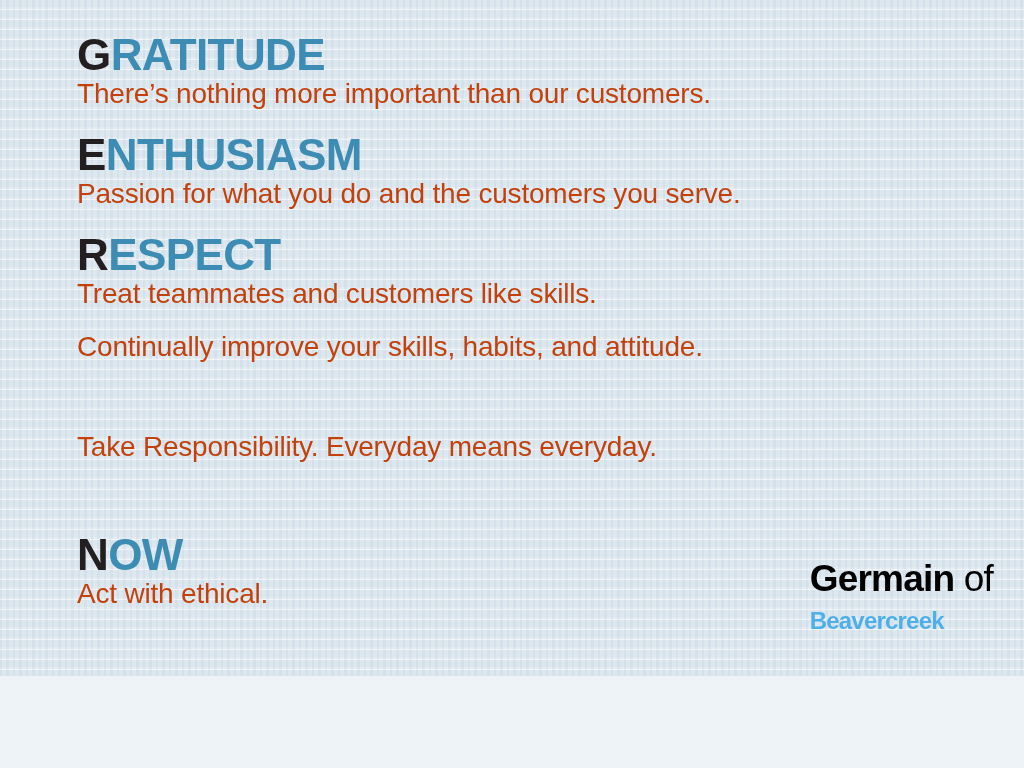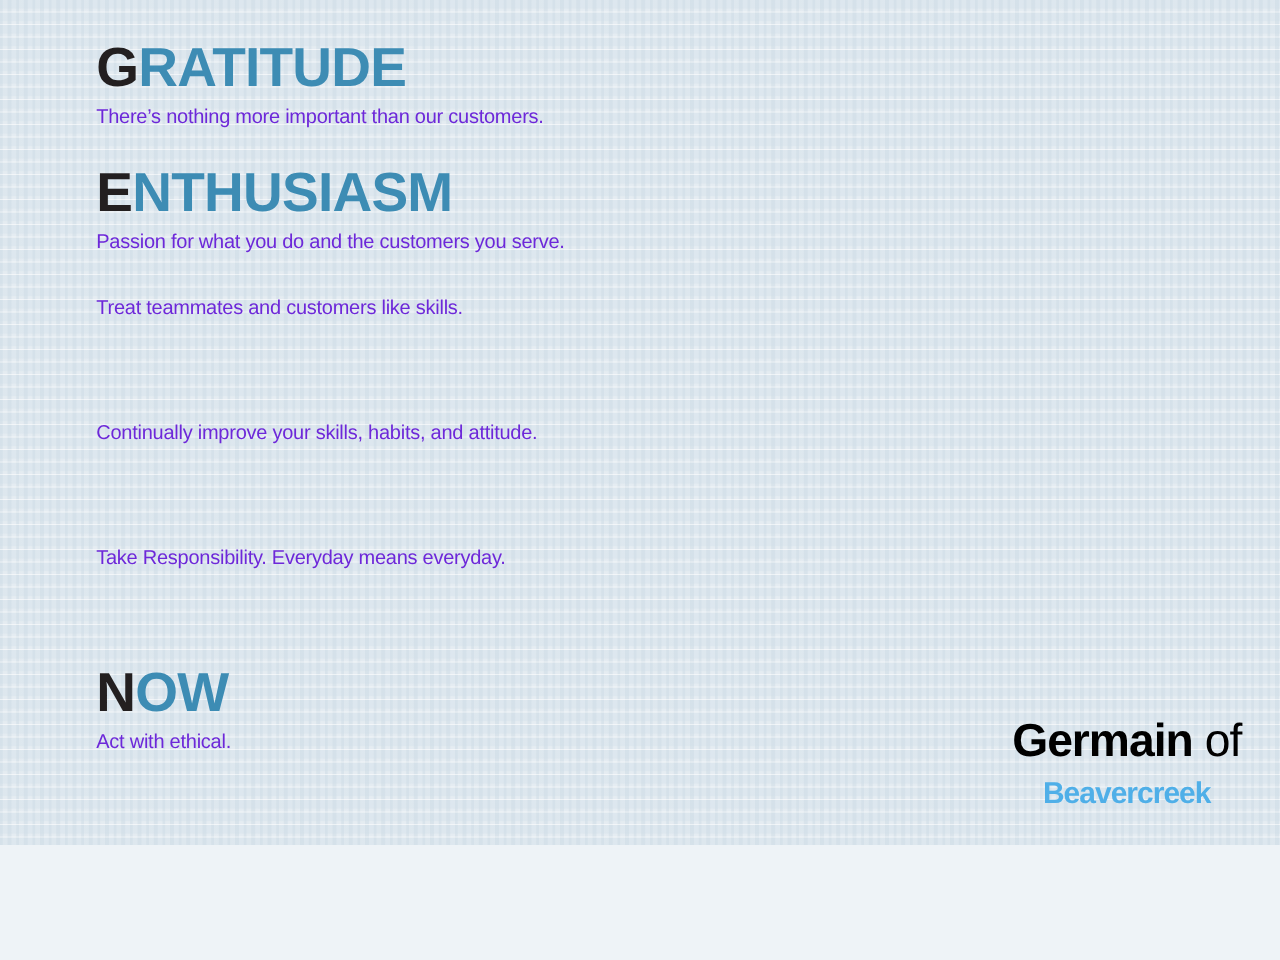--- a/index.html
+++ b/index.html
@@ -75,34 +75,34 @@
     line-height:46px;
     letter-spacing:-0.6px;
     white-space:nowrap;
     margin:0 0 1px 0;
   }
   .initial { color:#231f20; }
   .rest    { color:#3d8cb4; }
 
   .value-desc {
     font-family:"Liberation Sans", sans-serif;
-    font-size:16px;
+    font-size:28px;
     font-weight:normal;
     line-height:30px;
-    color:#6d28d9;
+    color:#c2410c;
     letter-spacing:-0.2px;
     white-space:nowrap;
   }
 
   
   #logo {
     position:absolute;
     right:31px;
-    bottom:19px;
-    text-align:center;
+    bottom:33px;
+    text-align:left;
     line-height:1;
   }
   .logo-line1 {
     font-family:"Liberation Sans", sans-serif;
     font-size:37px;
     line-height:41px;
     color:#000000;
     letter-spacing:-0.8px;
     white-space:nowrap;
   }
@@ -133,20 +133,21 @@
       <div class="value-heading"><span class="initial">G</span><span class="rest">RATITUDE</span></div>
       <div class="value-desc">There’s nothing more important than our customers.</div>
     </div>
 
     <div class="value-block">
       <div class="value-heading"><span class="initial">E</span><span class="rest">NTHUSIASM</span></div>
       <div class="value-desc">Passion for what you do and the customers you serve.</div>
     </div>
 
     <div class="value-block">
+      <div class="value-heading"><span class="initial">R</span><span class="rest">ESPECT</span></div>
       <div class="value-desc">Treat teammates and customers like skills.</div>
     </div>
 
     <div class="value-block">
       <div class="value-desc">Continually improve your skills, habits, and attitude.</div>
     </div>
 
     <div class="value-block">
       <div class="value-desc">Take Responsibility. Everyday means everyday.</div>
     </div>

